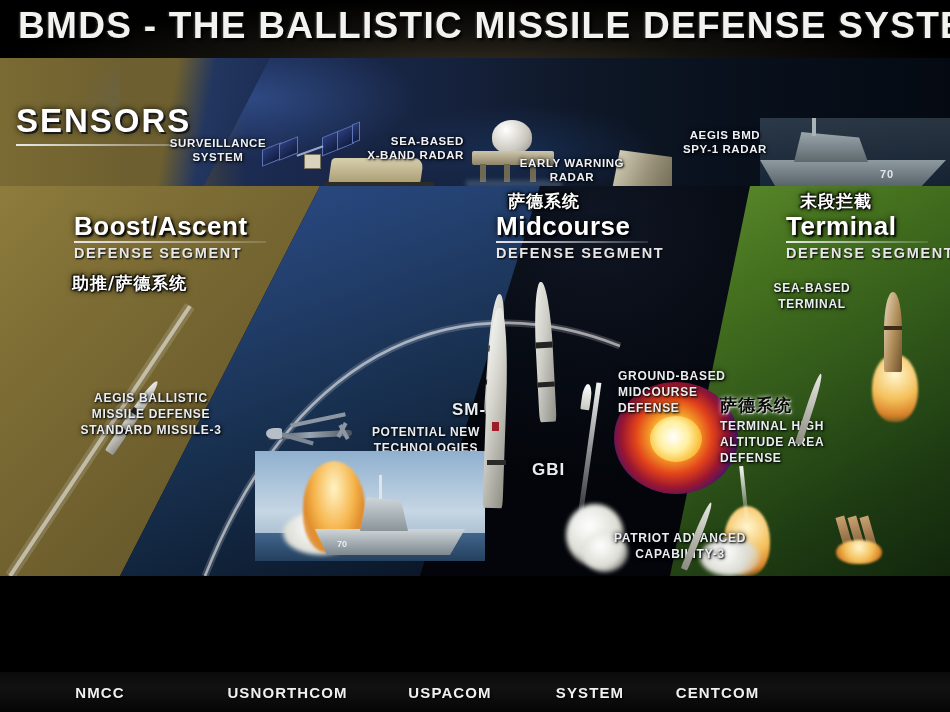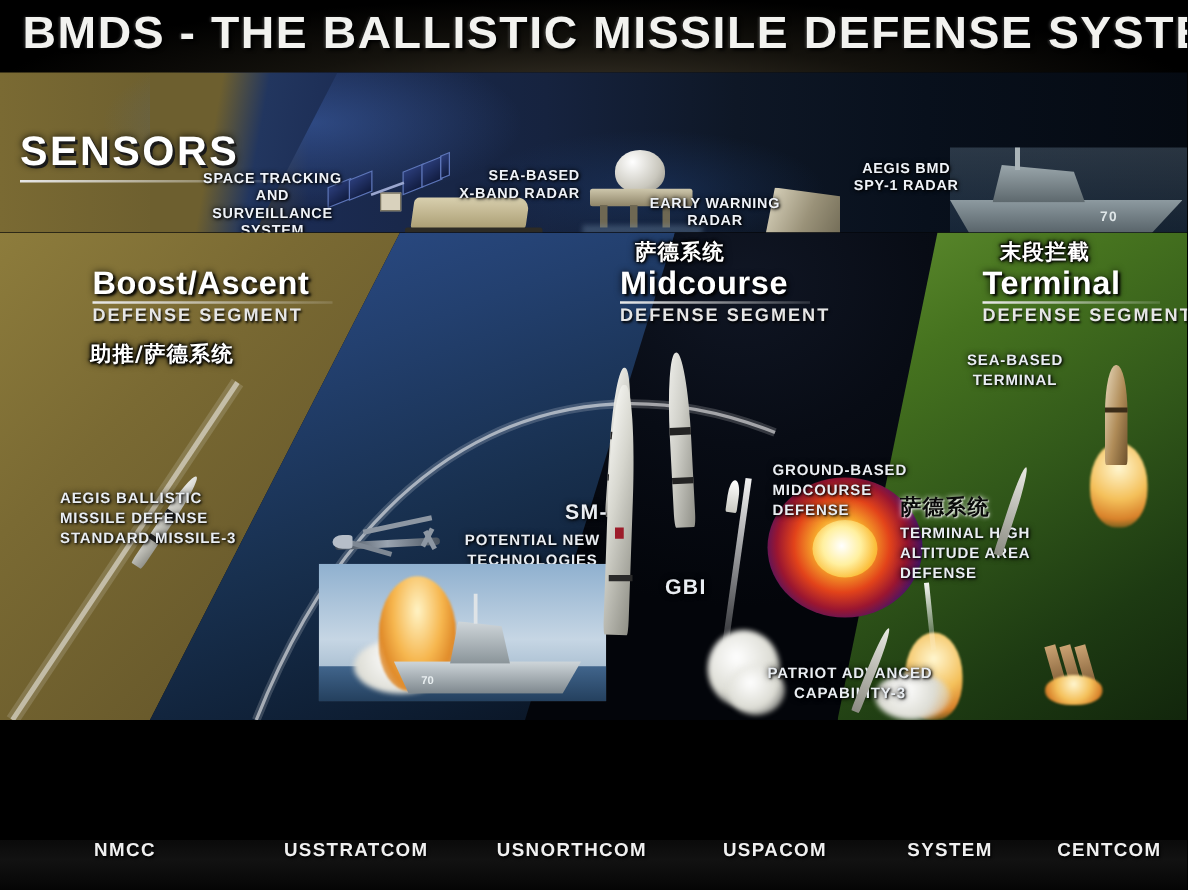--- a/index.html
+++ b/index.html
@@ -132,21 +132,21 @@
     font-size:17px;color:#fff;letter-spacing:1px;white-space:nowrap;
     text-shadow:0 0 3px #000,1px 1px 2px #000,-1px -1px 2px #000,0 0 7px rgba(0,0,0,.95);
   }
   .cn-tag.dark{color:#0a0a0a;text-shadow:0 0 4px rgba(255,255,255,.9),1px 1px 1px rgba(255,255,255,.7);}
 
   .cap{
     position:absolute;color:#e9edf2;font-size:12px;font-weight:bold;
     letter-spacing:.7px;line-height:16px;text-transform:uppercase;
     text-shadow:1px 1px 2px #000,0 0 5px rgba(0,0,0,.9);
   }
-  .cap.r{text-align:left;}
+  .cap.r{text-align:center;}
   .cap.c{text-align:center;}
 
   
   #aegis-scene{position:absolute;left:255px;top:265px;width:230px;height:110px;overflow:hidden;}
   #aegis-sky{position:absolute;inset:0;background:linear-gradient(180deg,#8fb0cf,#c6d6e4 55%,#8fa9c0 100%);}
   #aegis-sea{position:absolute;left:0;bottom:0;width:230px;height:28px;background:linear-gradient(180deg,#41658c,#2a4straight);background:linear-gradient(180deg,#41658c,#24405e);}
   #plume{position:absolute;left:48px;top:10px;width:62px;height:92px;border-radius:50% 50% 40% 40%;background:radial-gradient(ellipse at 50% 30%,#fff3c4,#f6b64e 45%,#e08b2a 70%,rgba(200,120,40,.25) 100%);filter:blur(1px);}
   #aegis-hull{position:absolute;left:60px;bottom:6px;width:150px;height:26px;background:linear-gradient(180deg,#cfd6da,#7d878d);clip-path:polygon(0 0,100% 0,90% 100%,8% 100%);}
   #aegis-tower{position:absolute;left:105px;bottom:30px;width:48px;height:34px;background:linear-gradient(180deg,#cfd6da,#8a9499);clip-path:polygon(14% 0,86% 12%,100% 100%,0 100%);}
   #aegis-mast{position:absolute;left:124px;bottom:62px;width:3px;height:24px;background:#dfe4e7;}
@@ -201,21 +201,21 @@
   }
   #release{
     position:absolute;right:8px;bottom:6px;text-align:right;color:#6a6a6a;
     font-size:5.5px;letter-spacing:.6px;line-height:8px;opacity:.8;
   }
 
   
   #footer{
     left:0;top:672px;width:950px;height:40px;
     background:linear-gradient(180deg,#0a0a0a,#121212 40%,#050505);
-    display:flex;
+    display:flex;align-items:center;
   }
   .cmd{
     color:#f0f0f0;font-size:15px;font-weight:bold;letter-spacing:1.1px;
     text-shadow:1px 1px 2px #000;white-space:nowrap;text-align:center;
   }
   #footer-top-edge{position:absolute;left:0;top:672px;width:950px;height:2px;background:#000;}
 </style>
 </head>
 <body>
 
@@ -235,21 +235,20 @@
     <div id="satellite">
       <div class="panel" style="left:0;top:18px;width:17px;height:15px;transform:skewY(-22deg);"></div>
       <div class="panel" style="left:17px;top:12px;width:17px;height:15px;transform:skewY(-22deg);"></div>
       <div id="sat-body"></div>
       <div class="panel" style="left:60px;top:6px;width:15px;height:17px;transform:skewY(-22deg);"></div>
       <div class="panel" style="left:75px;top:0px;width:15px;height:17px;transform:skewY(-22deg);"></div>
       <div class="panel" style="left:90px;top:-5px;width:6px;height:17px;transform:skewY(-22deg);"></div>
       <div style="position:absolute;left:34px;top:22px;width:28px;height:2px;background:#9aa6cf;transform:rotate(-20deg);"></div>
     </div>
     <div class="sens-cap" style="left:148px;top:78px;width:140px;">
-      <div>Space Tracking and</div>
       <div>Surveillance System</div>
     </div>
 
     <div id="fbr-truck">
       <div id="fbr-panel"></div>
       <div id="fbr-base"></div>
 
     </div>
 
     <div id="sbx">
@@ -427,20 +426,19 @@
     </div>
     <div style="position:absolute;left:806px;top:186px;width:7px;height:74px;transform:rotate(18deg);background:linear-gradient(180deg,#e9e9e3,#8b8b82);border-radius:50% 50% 8% 8%;"></div>
     <div style="position:absolute;left:694px;top:314px;width:7px;height:72px;transform:rotate(22deg);background:linear-gradient(180deg,#e9e9e3,#8b8b82);border-radius:50% 50% 8% 8%;"></div>
 
   </div>
 
 
   <div id="footer-top-edge" class="abs"></div>
   <div id="footer" class="abs">
     <div class="cmd" style="width:200px;">NMCC</div>
-    <div class="cmd" style="width:170px;">USSTRATCOM</div>
     <div class="cmd" style="width:175px;">USNORTHCOM</div>
     <div class="cmd" style="width:150px;">USPACOM</div>
     <div class="cmd" style="width:130px;">SYSTEM</div>
     <div class="cmd" style="width:125px;">CENTCOM</div>
   </div>
 
 </div>
 
 </body></html>

